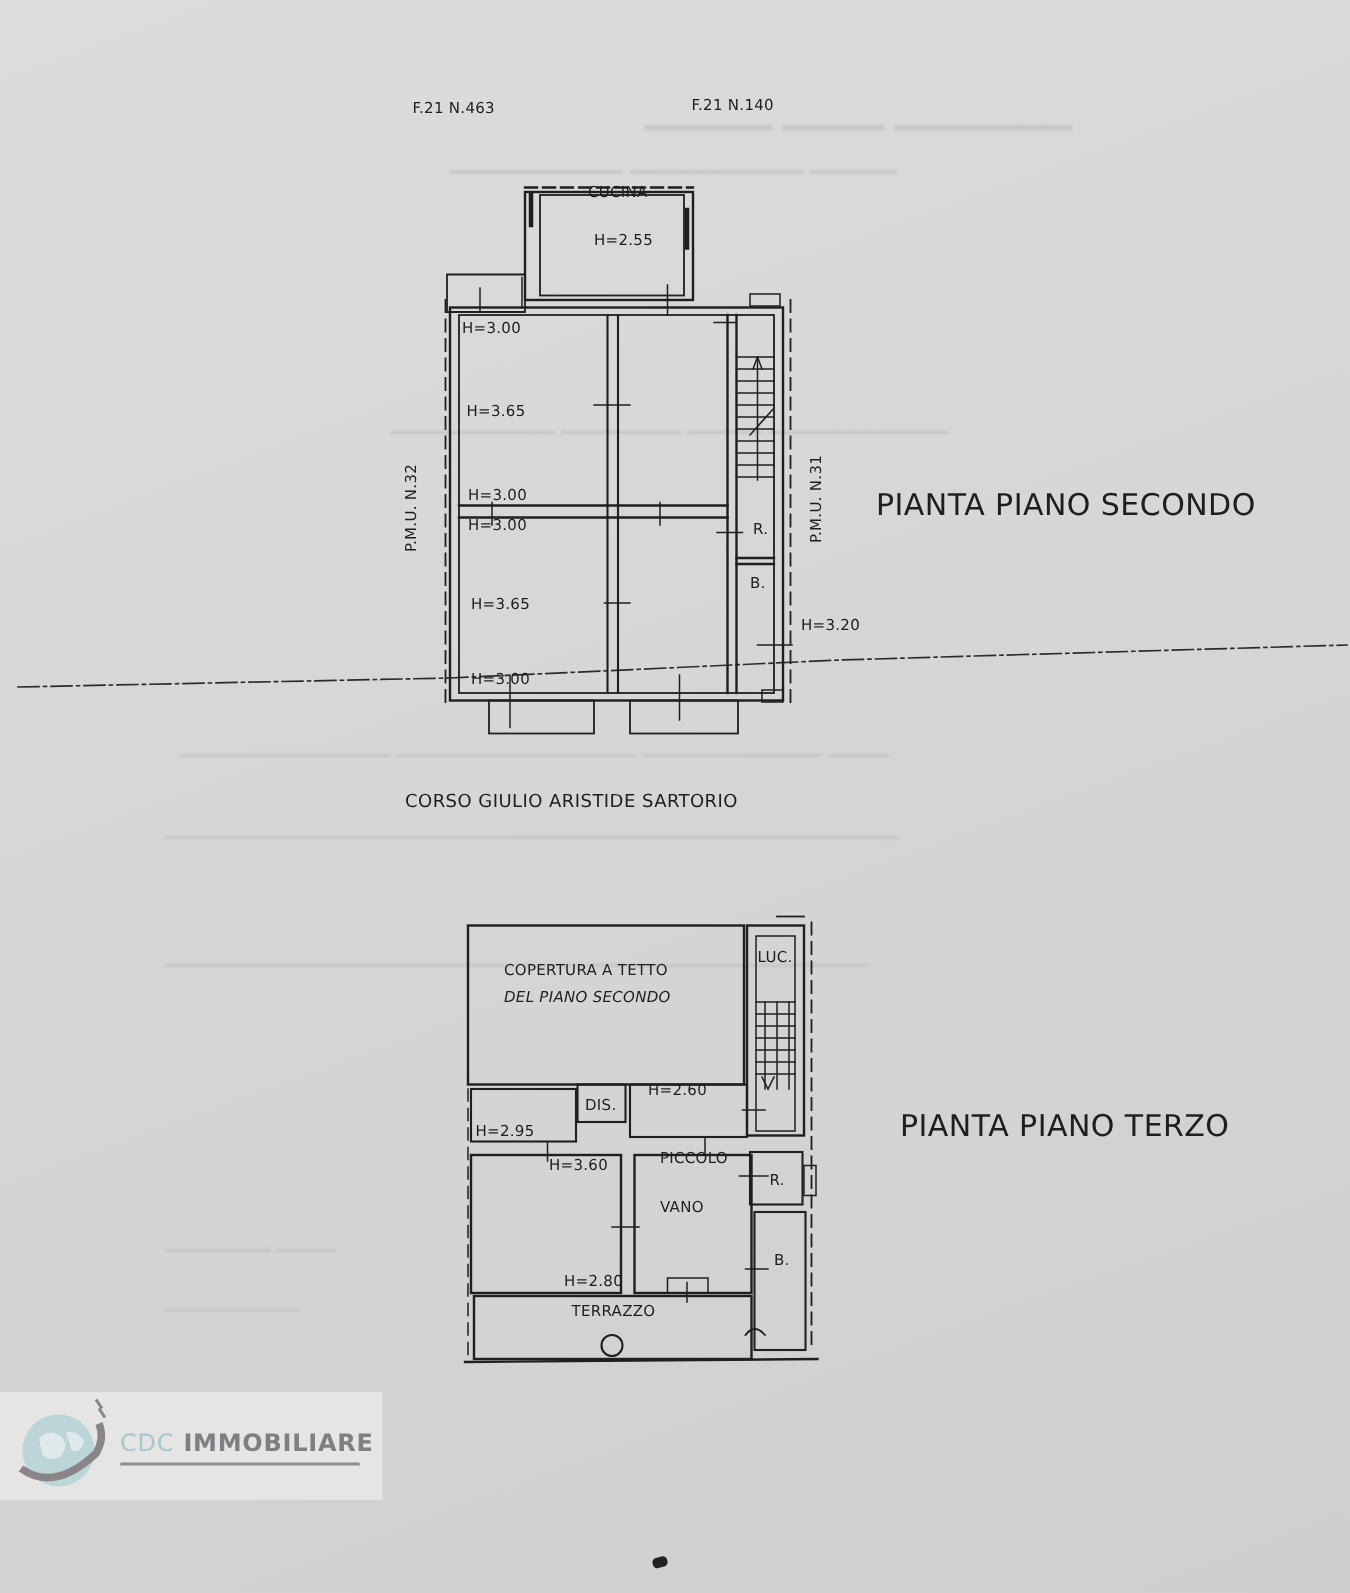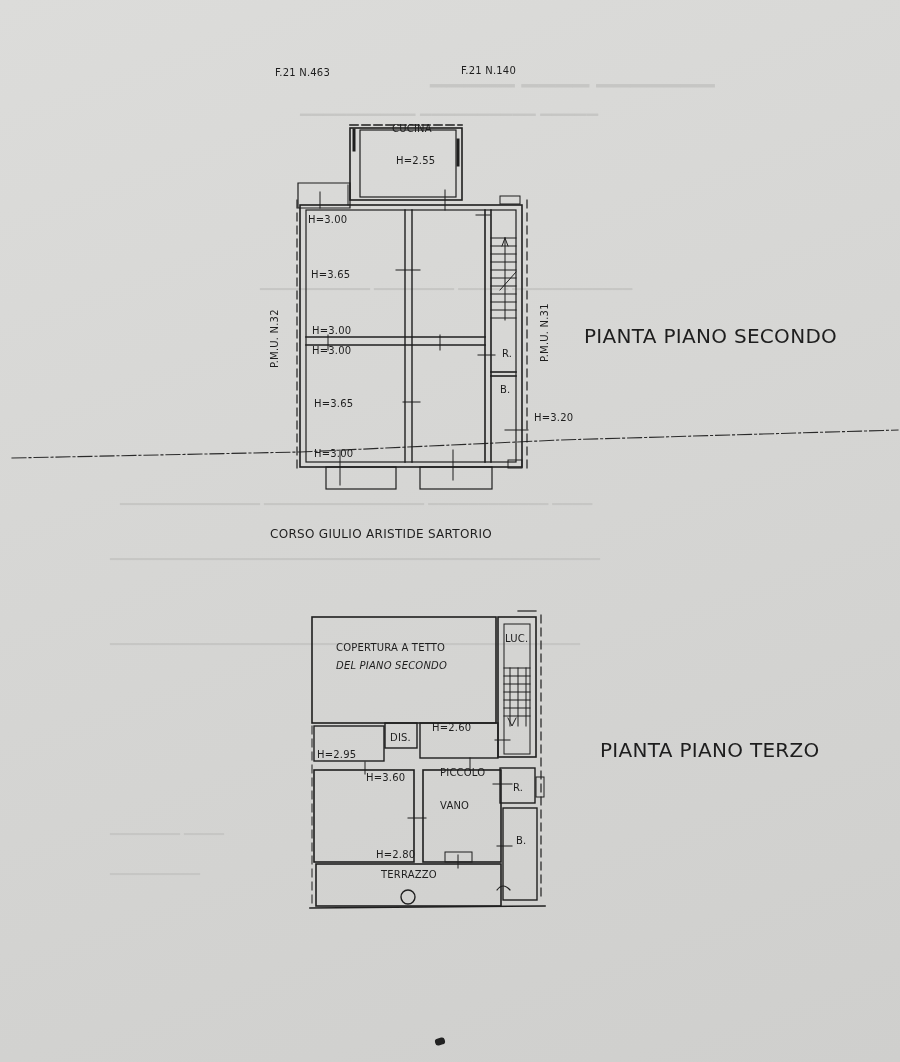--- a/index.html
+++ b/index.html
@@ -199,15 +199,29 @@
   <div class="lbl med" style="left:366px;top:773px;">H=3.60</div>
   <div class="lbl med" style="left:376px;top:850px;">H=2.80</div>
   <div class="lbl small" style="left:440px;top:801px;">VANO</div>
   <div class="lbl small" style="left:440px;top:768px;">PICCOLO</div>
   <div class="lbl small" style="left:513px;top:783px;">R.</div>
   <div class="lbl small" style="left:516px;top:836px;">B.</div>
   <div class="lbl small" style="left:381px;top:870px;">TERRAZZO</div>
 
   <div class="lbl title" style="left:600px;top:740px;">PIANTA PIANO TERZO</div>
 
+  <div class="logo">
+    <svg class="logo-globe" viewBox="0 0 70 70">
+      <circle cx="33" cy="38" r="24" fill="#b7d3d7" opacity="0.9"></circle>
+      <path d="M20 30 Q28 22 36 30 Q40 36 34 42 Q26 46 22 40 Z" fill="#e3ecec" opacity="0.9"></path>
+      <path d="M38 26 Q46 24 50 32 Q48 40 42 38 Z" fill="#e3ecec" opacity="0.9"></path>
+      <path d="M8 50 Q30 66 58 40 Q64 30 60 20" fill="none" stroke="#8a8488" stroke-width="5"></path>
+      <path d="M58 4 L62 10 M60 10 L64 16" stroke="#8a8488" stroke-width="2"></path>
+    </svg>
+    <div class="logo-text">
+      <span class="cdc">CDC</span>
+      <span class="imm">IMMOBILIARE</span>
+      <div style="height:2px;width:160px;background:#8f8f93;margin-top:4px;border-radius:2px;"></div>
+    </div>
+  </div>
 
   <div class="stamp"></div>
 </div>
 
 </body></html>

